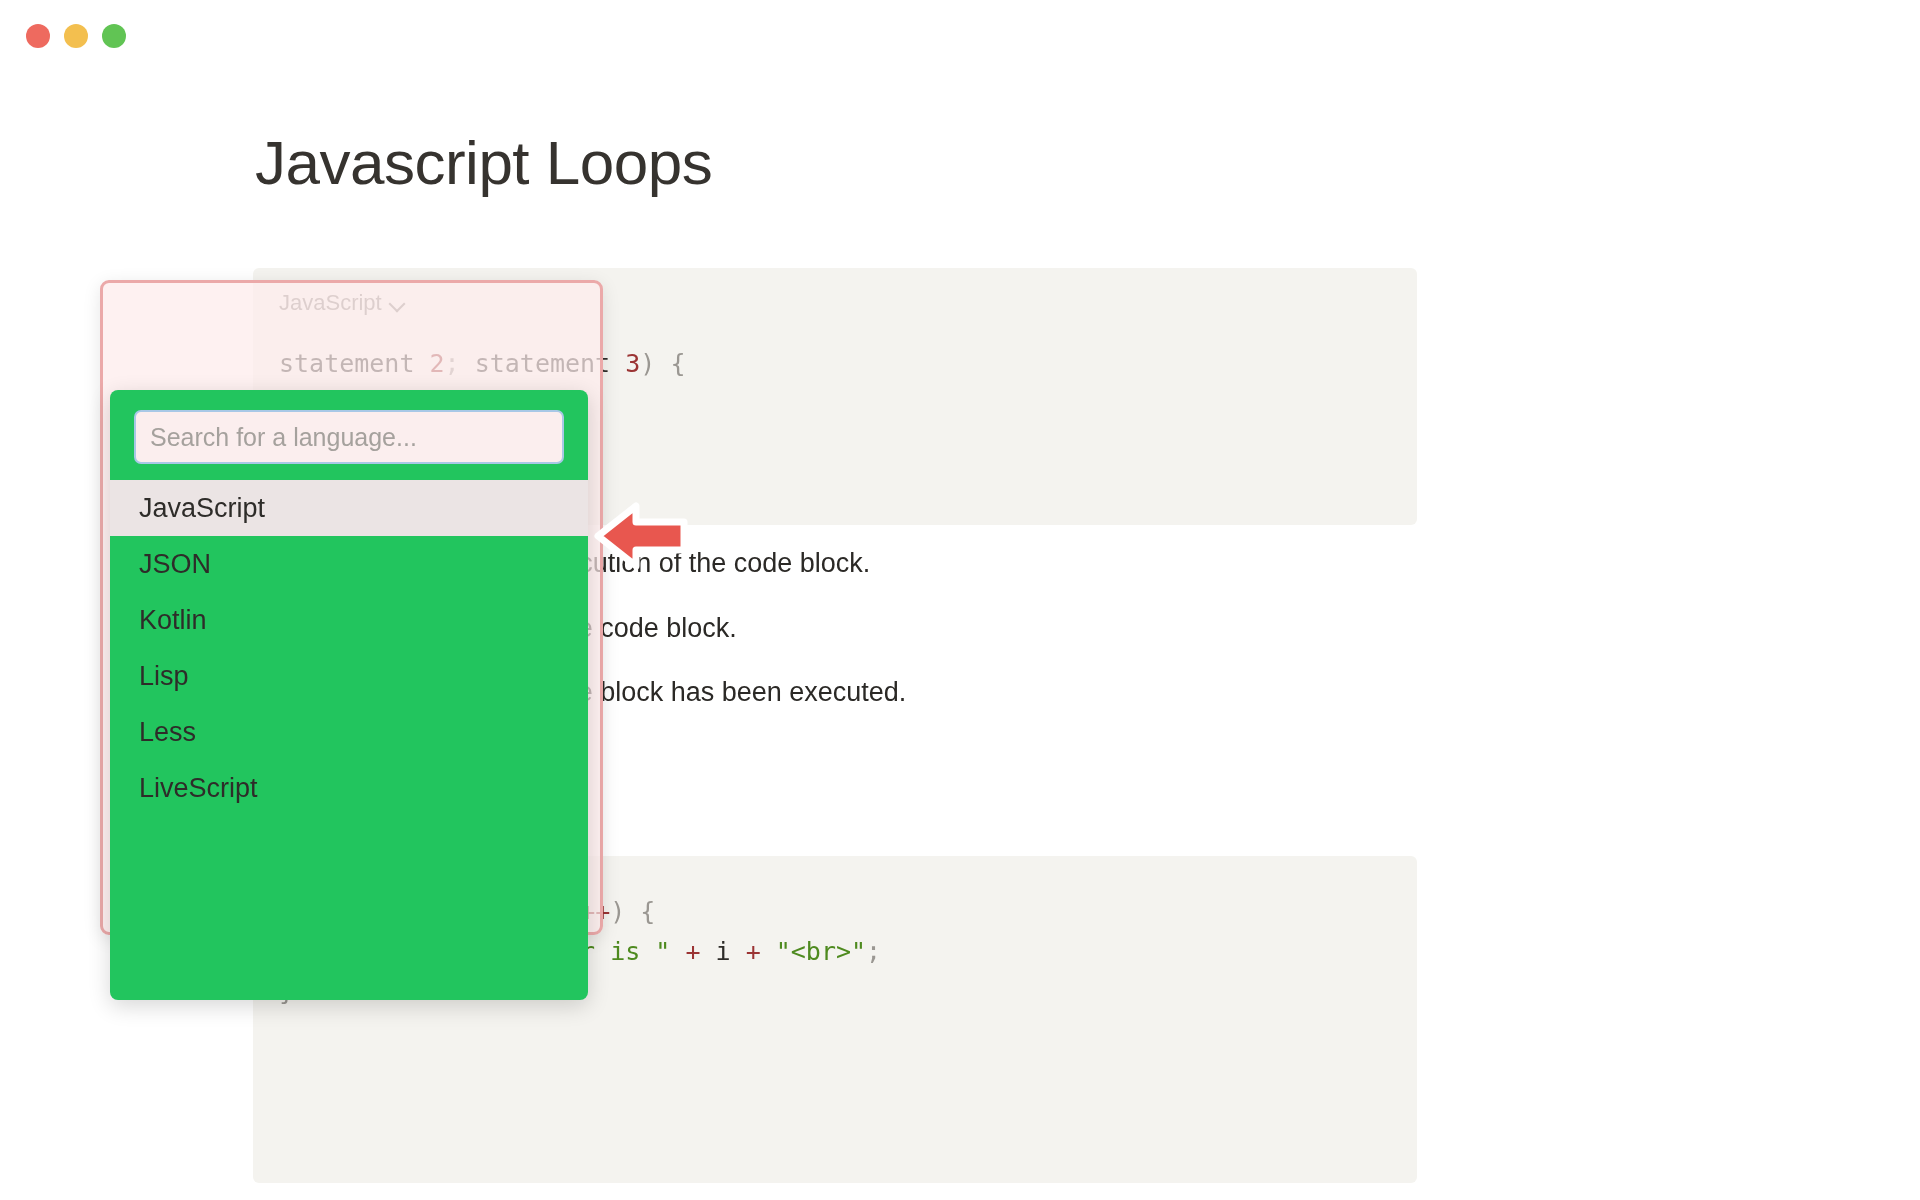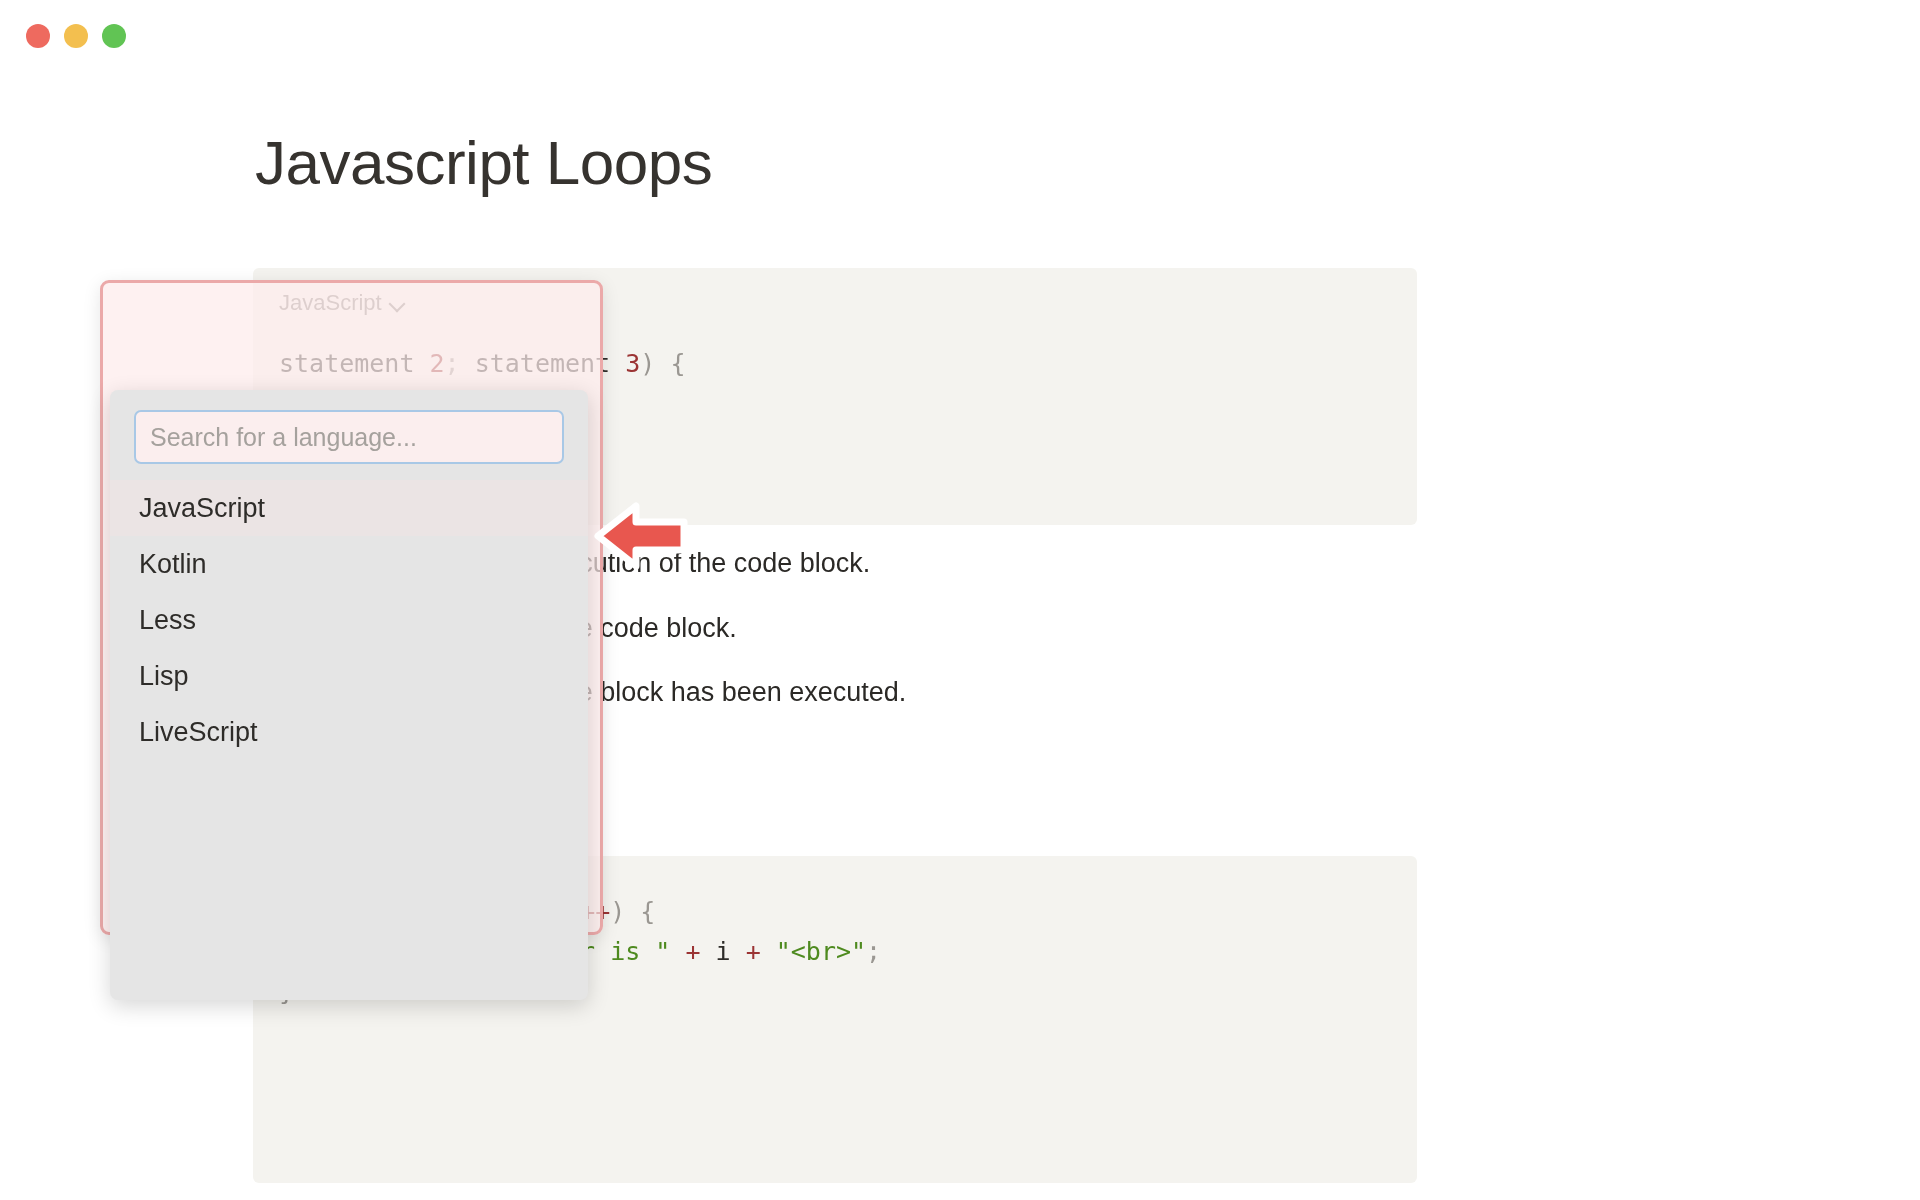--- a/index.html
+++ b/index.html
@@ -145,21 +145,21 @@
     z-index: 20;
   }
 
   
   #lang-dropdown {
     position: absolute;
     left: 110px;
     top: 318px;
     width: 478px;
     height: 610px;
-    background: #e5e5e5;
+    background: #22c55e;
     border-radius: 8px;
     box-shadow: 0 6px 22px rgba(0,0,0,0.16);
     z-index: 30;
     overflow: hidden;
   }
   #lang-search-wrap {
     padding: 20px 24px 16px 24px;
   }
   #lang-search-input {
     width: 100%;
@@ -235,27 +235,30 @@
 
     <div id="lang-dropdown">
       <div id="lang-search-wrap">
         <input id="lang-search-input" type="text" placeholder="Search for a language..." style="">
       </div>
       <ul id="lang-list">
           <li class="lang-item is-active">
             <span>JavaScript</span>
           </li>
           <li class="lang-item">
+            <span>JSON</span>
+          </li>
+          <li class="lang-item">
             <span>Kotlin</span>
           </li>
           <li class="lang-item">
+            <span>Lisp</span>
+          </li>
+          <li class="lang-item">
             <span>Less</span>
-          </li>
-          <li class="lang-item">
-            <span>Lisp</span>
           </li>
           <li class="lang-item">
             <span>LiveScript</span>
           </li>
         </ul>
     </div>
 
     <svg id="pointer-arrow" viewBox="0 0 98 72">
       <path d="M44 6 L44 22 L92 22 L92 50 L44 50 L44 66 L6 36 Z" fill="#e8574f" stroke="#ffffff" stroke-width="7" stroke-linejoin="round"></path>
     </svg>

